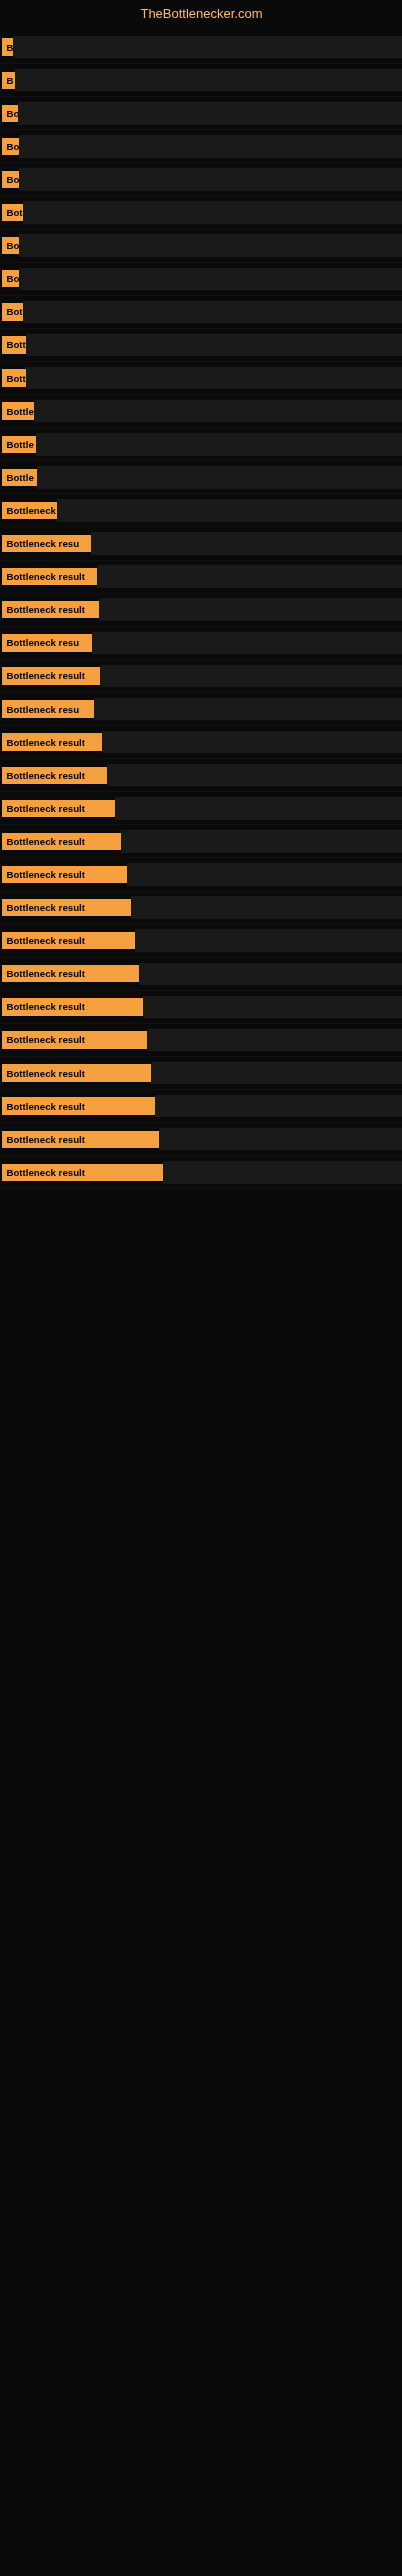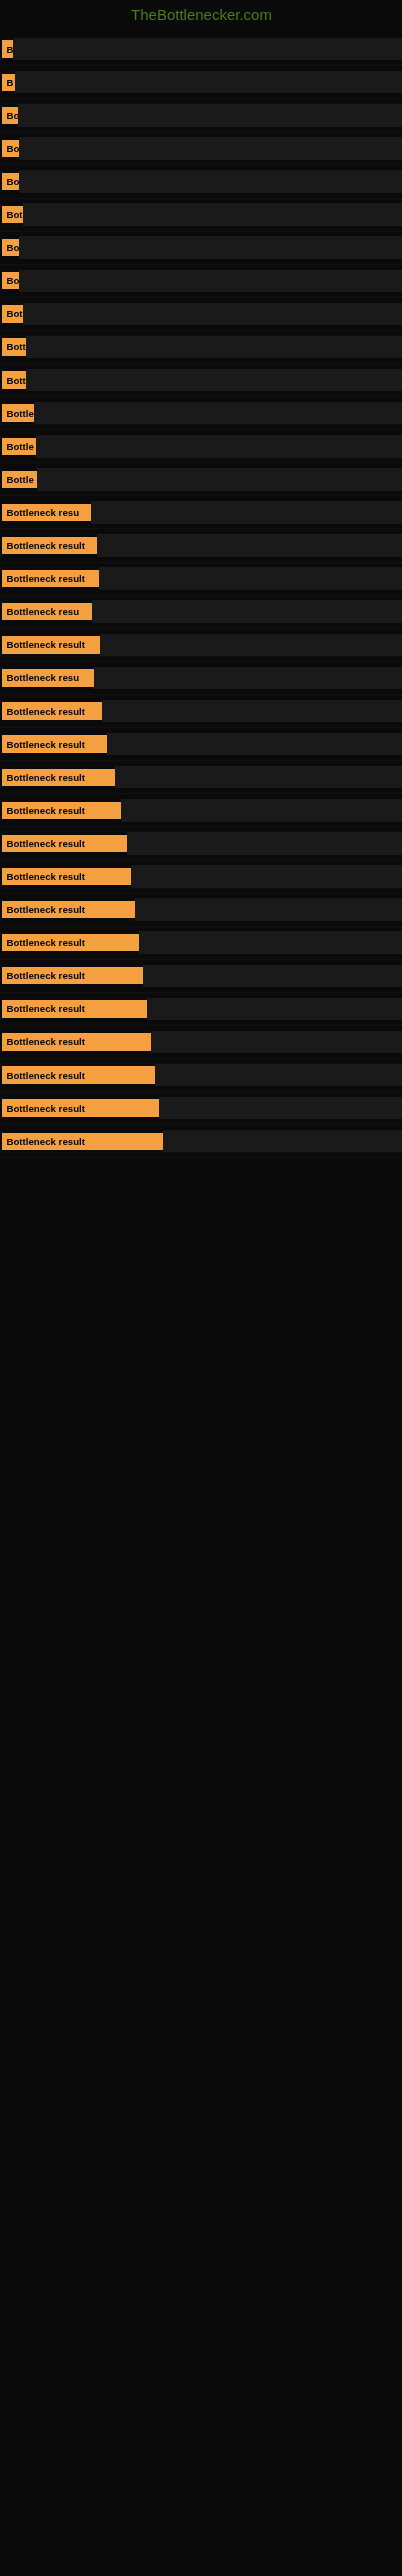--- a/index.html
+++ b/index.html
@@ -8,22 +8,22 @@
       box-sizing: border-box;
     }
     body {
       background-color: #0a0a0a;
       width: 403px;
       min-height: 2576px;
       font-family: Arial, sans-serif;
       position: relative;
     }
     .site-title {
-      color: #4d7c0f;
-      font-size: 15px;
+      color: #fdba74;
+      font-size: 13px;
       text-align: center;
       padding: 6.4px 0 9.7px 0;
       font-weight: normal;
     }
     .items-container {
       display: flex;
       flex-direction: column;
       gap: 0px;
       padding: 0 0 16px 0;
     }
@@ -107,20 +107,24 @@
     </div>
     <div class="item-row">
       <div class="label-box" style="width: 34px; min-width: 34px; max-width: 34px;">Bottle</div>
       <div class="dark-bar"></div>
     </div>
     <div class="item-row">
       <div class="label-box" style="width: 35px; min-width: 35px; max-width: 35px;">Bottle</div>
       <div class="dark-bar"></div>
     </div>
     <div class="item-row">
+      <div class="label-box" style="width: 55px; min-width: 55px; max-width: 55px;">Bottleneck</div>
+      <div class="dark-bar"></div>
+    </div>
+    <div class="item-row">
       <div class="label-box" style="width: 89px; min-width: 89px; max-width: 89px;">Bottleneck resu</div>
       <div class="dark-bar"></div>
     </div>
     <div class="item-row">
       <div class="label-box" style="width: 95px; min-width: 95px; max-width: 95px;">Bottleneck result</div>
       <div class="dark-bar"></div>
     </div>
     <div class="item-row">
       <div class="label-box" style="width: 97px; min-width: 97px; max-width: 97px;">Bottleneck result</div>
       <div class="dark-bar"></div>

